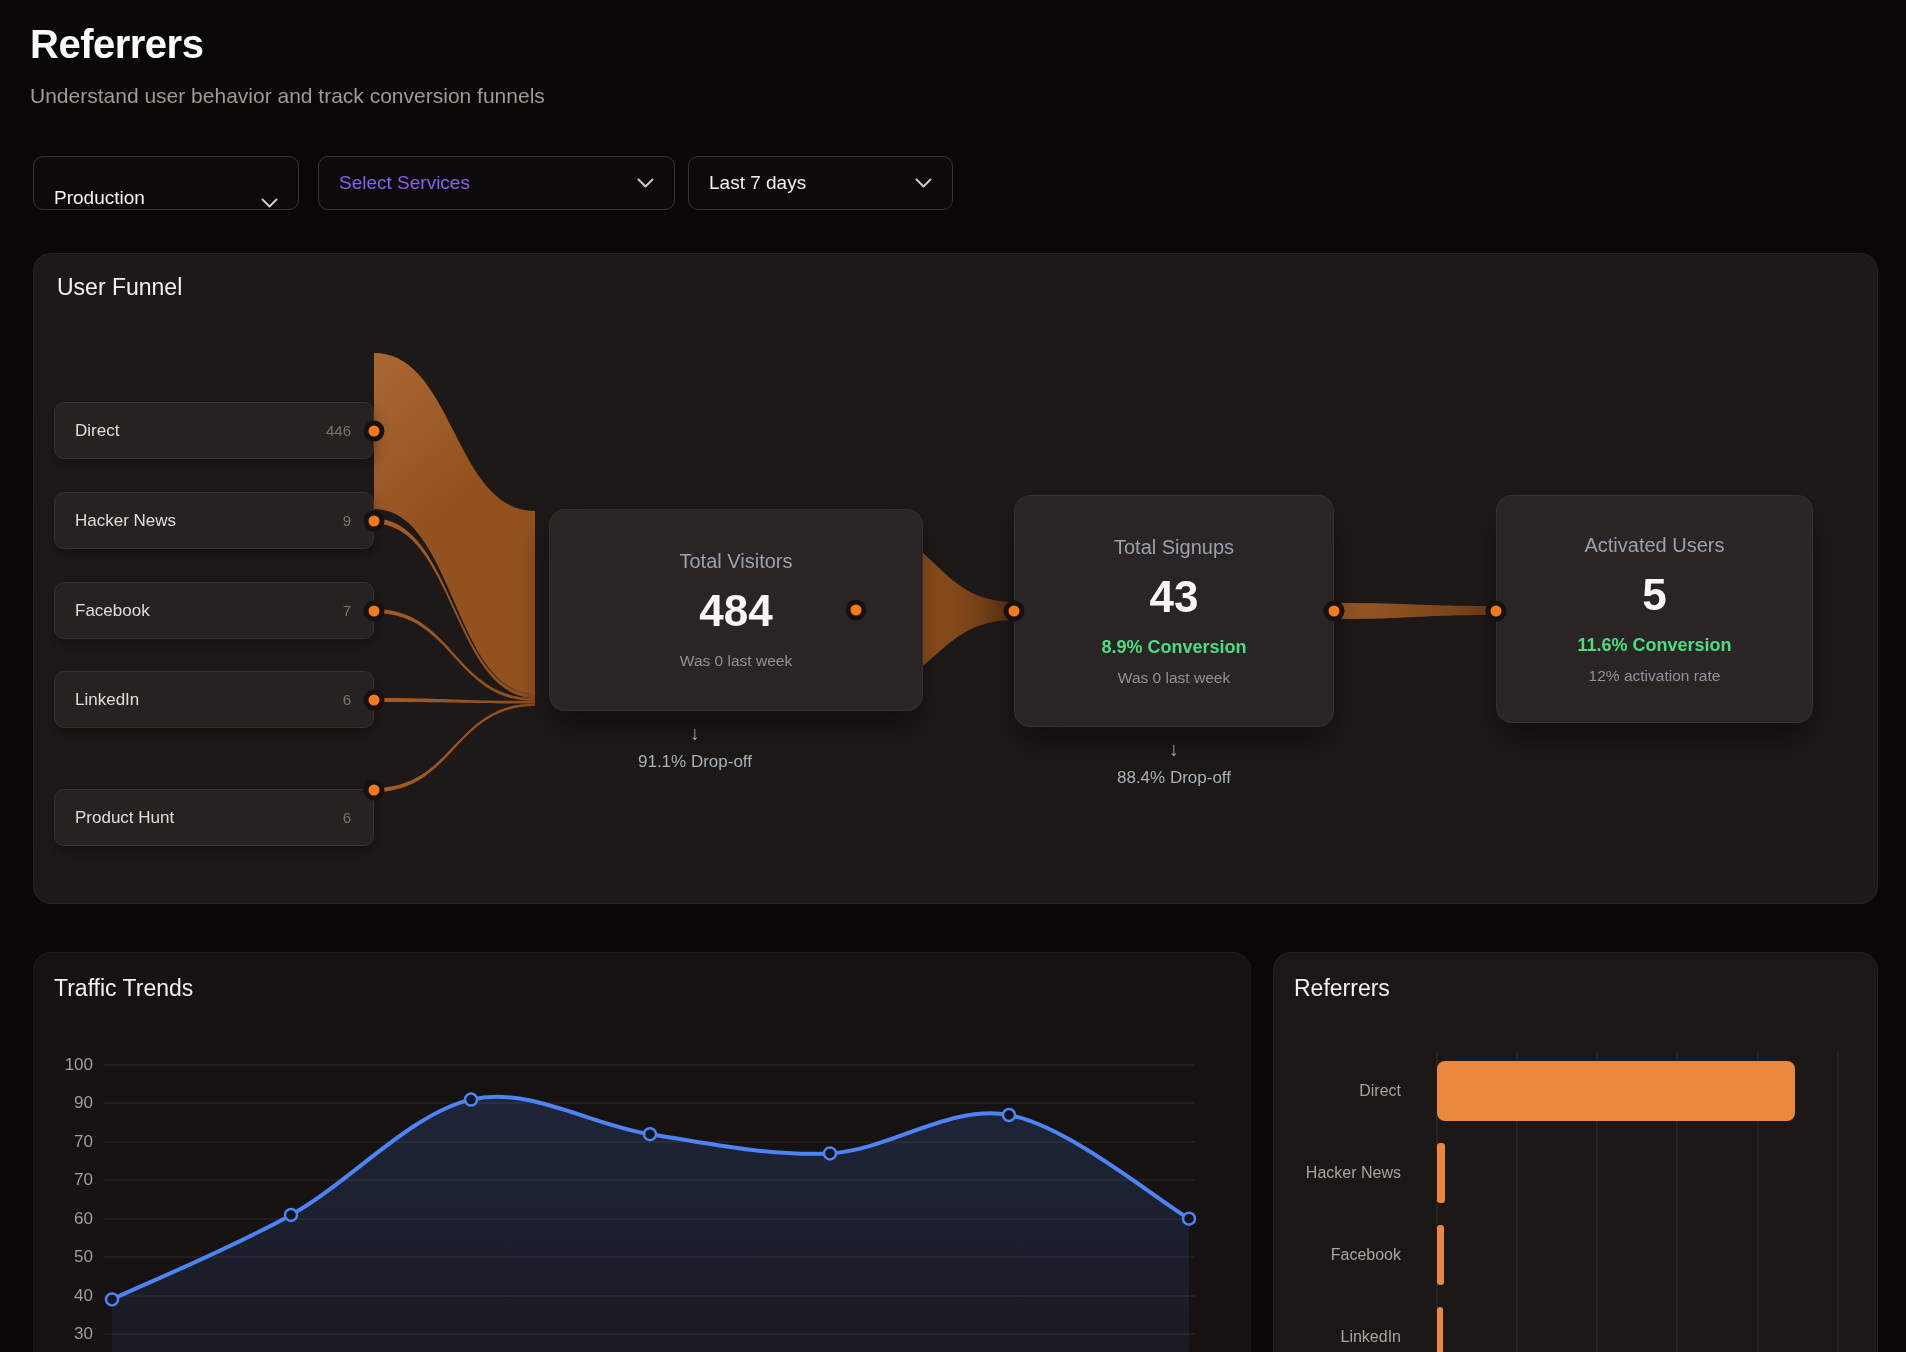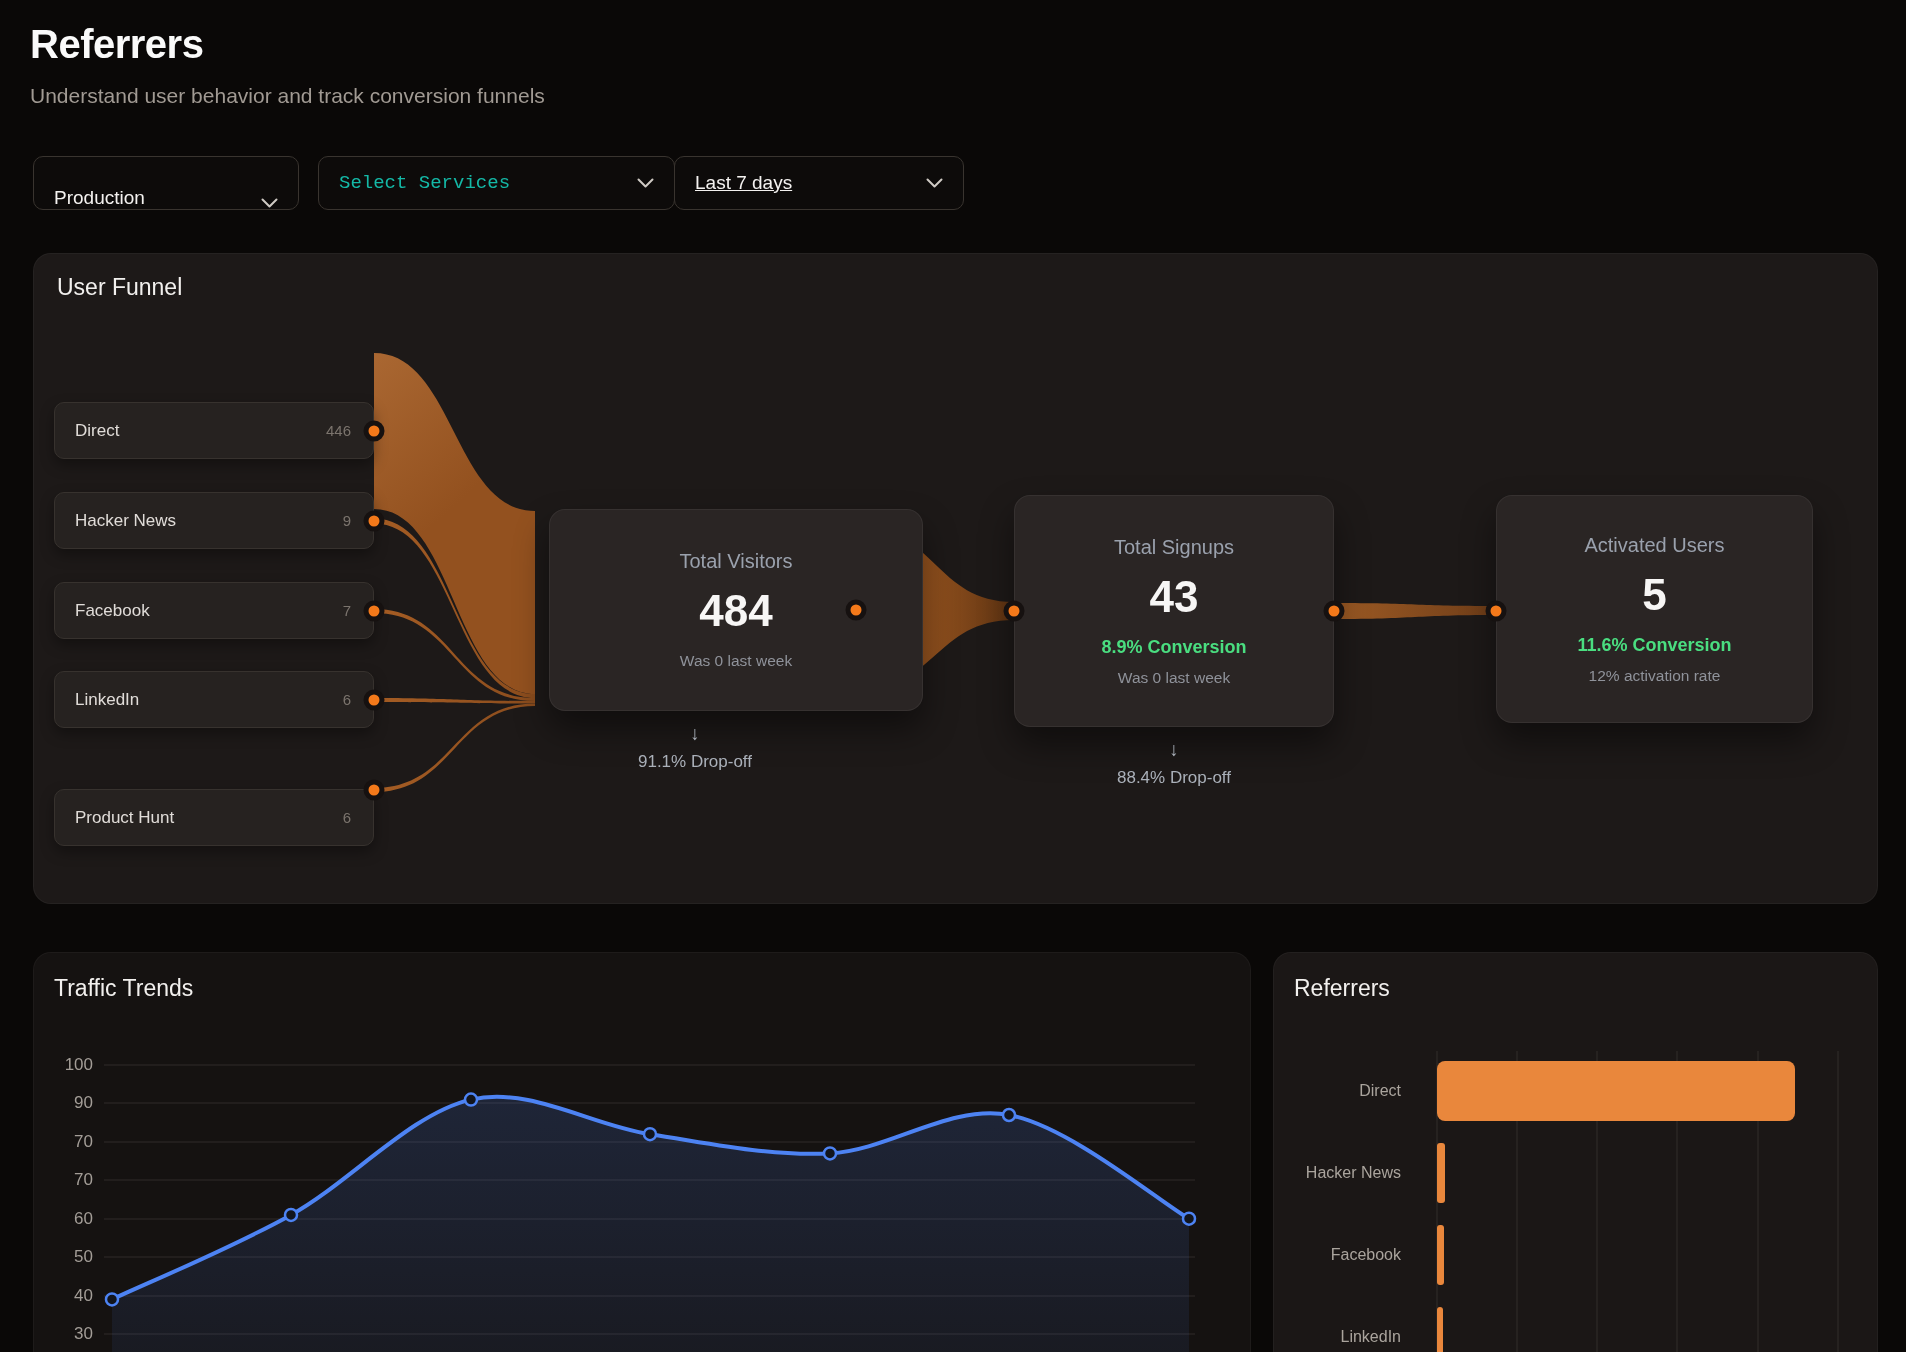--- a/index.html
+++ b/index.html
@@ -15,21 +15,21 @@
   
   .page-title { left:30px; top:22px; font-size:40px; font-weight:800; letter-spacing:-0.5px; color:#fafafa; }
   .page-subtitle { left:30px; top:84px; font-size:21px; color:#a19a93; }
 
   .dropdown {
     position:absolute; top:156px; height:54px;
     background:#0d0b0a; border:1px solid #39342f; border-radius:10px;
     display:flex; align-items:center; justify-content:space-between;
     padding:0 20px; font-size:19px; color:#f4f2f0; cursor:pointer;
   }
-  .dropdown .placeholder { color:#14b8a6;font-family:Liberation Mono, monospace; }
+  .dropdown .placeholder { color:#8b5cf6; }
   .chev { flex:0 0 auto; margin-left:18px; }
 
   
   .card {
     position:absolute; background:#1d1918; border:1px solid rgba(255,255,255,0.04);
     border-radius:18px;
   }
   .section-title { position:absolute; left:20px; top:22px; font-size:23px; font-weight:500; color:#f2f0ee; }
 
   
@@ -88,21 +88,21 @@
   <svg class="chev" width="17" height="11" viewBox="0 0 17 11">
       <polyline points="1.5,1.5 8.5,8.5 15.5,1.5" fill="none" stroke="#cfcac4" stroke-width="2" stroke-linecap="round" stroke-linejoin="round"></polyline>
     </svg>
 </div>
 <div class="dropdown" style="left:318px;width:357px;">
   <span class="placeholder">Select Services</span>
   <svg class="chev" width="17" height="11" viewBox="0 0 17 11">
       <polyline points="1.5,1.5 8.5,8.5 15.5,1.5" fill="none" stroke="#cfcac4" stroke-width="2" stroke-linecap="round" stroke-linejoin="round"></polyline>
     </svg>
 </div>
-<div class="dropdown" style="left:674px;width:290px;text-decoration:underline;">
+<div class="dropdown" style="left:688px;width:265px;">
   <span>Last 7 days</span>
   <svg class="chev" width="17" height="11" viewBox="0 0 17 11">
       <polyline points="1.5,1.5 8.5,8.5 15.5,1.5" fill="none" stroke="#cfcac4" stroke-width="2" stroke-linecap="round" stroke-linejoin="round"></polyline>
     </svg>
 </div>
 
 <div id="funnel-card" class="card">
   <div class="section-title" style="left:23px;top:20px;">User Funnel</div>
 
   <svg id="funnel-svg" width="1845" height="651" viewBox="0 0 1845 651">

